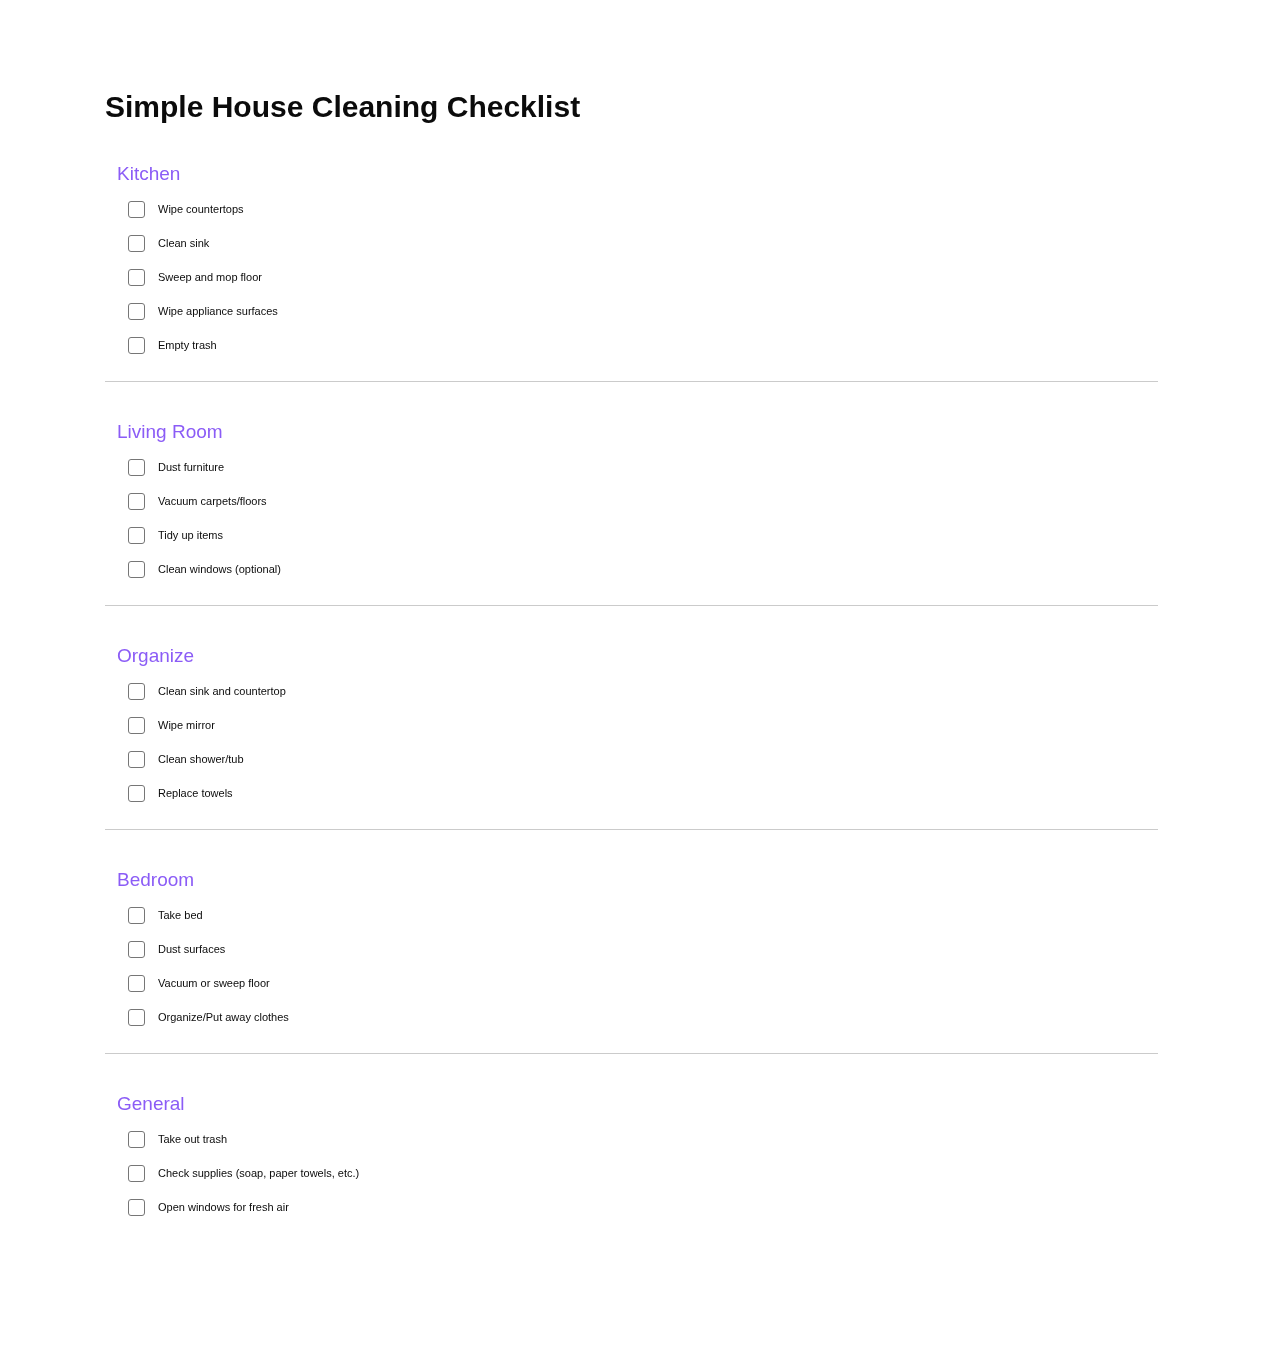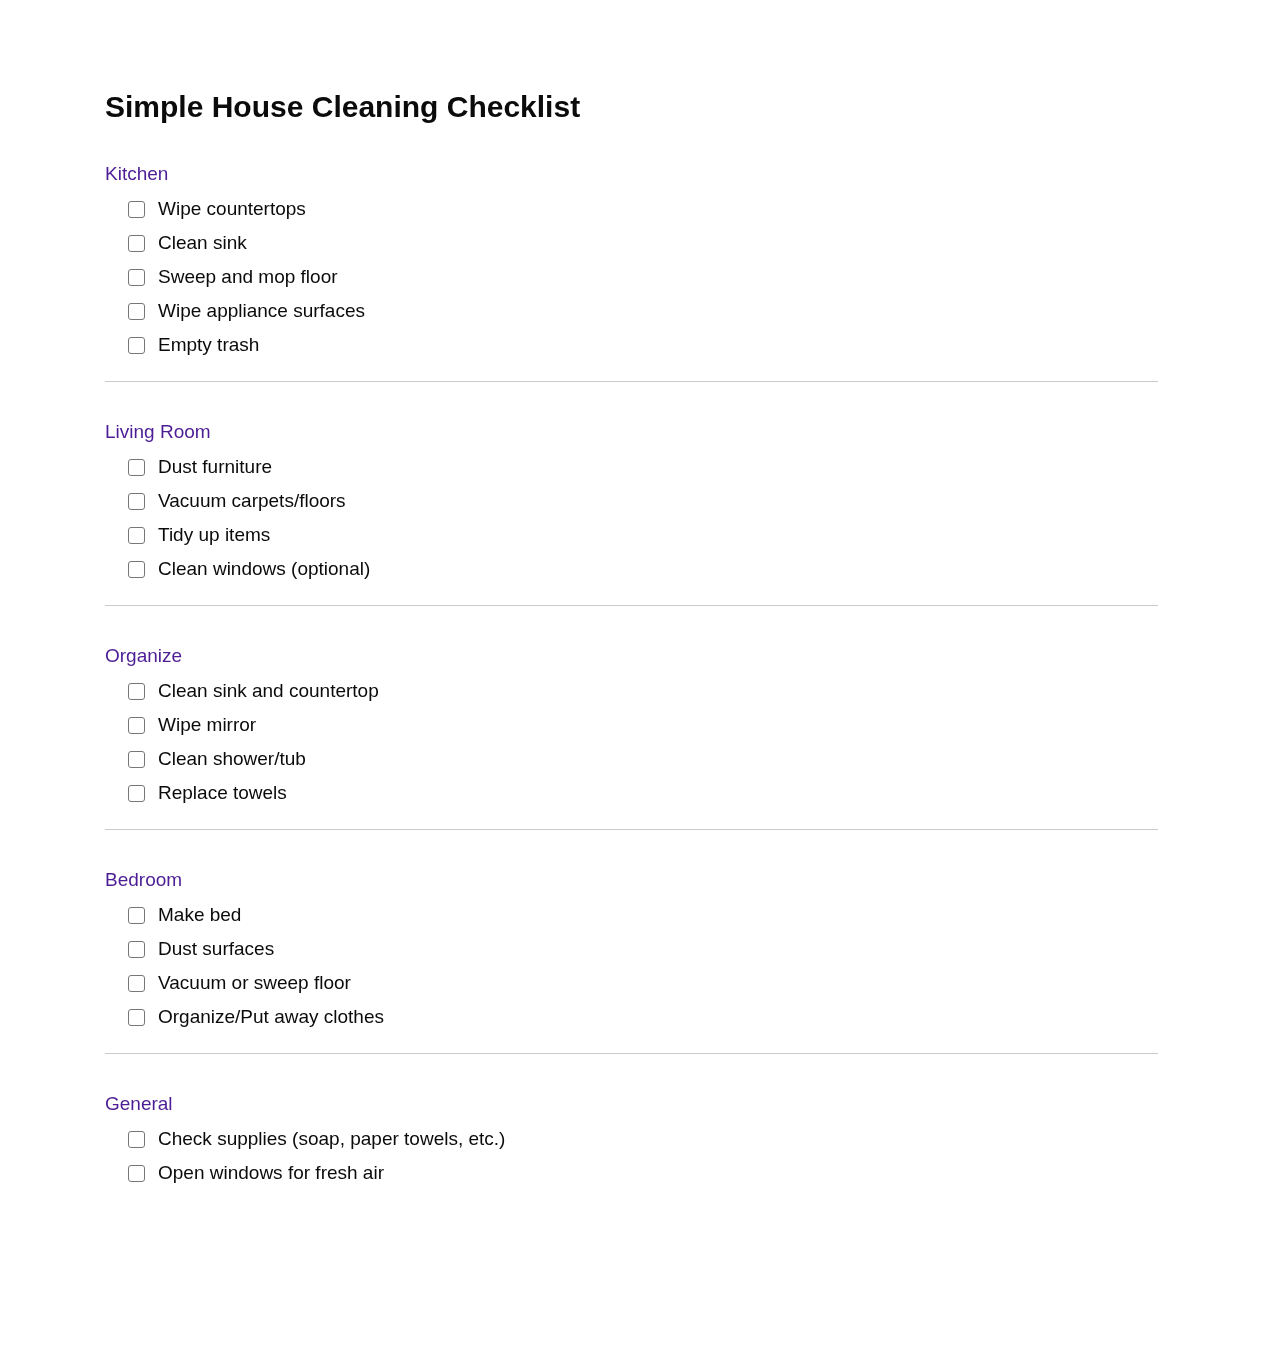--- a/index.html
+++ b/index.html
@@ -17,25 +17,25 @@
     padding: 89px 105px 0 105px;
   }
   h1.title {
     margin: 0;
     font-size: 30px;
     line-height: 35px;
     font-weight: 700;
     color: #0b0b0b;
   }
   h2.section-heading {
-    margin: 38px 0 0 0;
+    margin: 38px 0 0 12px;
     font-size: 19px;
     line-height: 23px;
     font-weight: 400;
-    color: #4c1d95;
+    color: #8b5cf6;
   }
   .task {
     display: flex;
     align-items: center;
     height: 20px;
     margin: 14px 0;
     padding-left: 23px;
     cursor: pointer;
   }
   .task input.cb {
@@ -45,21 +45,21 @@
     height: 17px;
     margin: 0 13px 0 0;
     border: 1px solid #767676;
     border-radius: 3px;
     background: #ffffff;
     flex-shrink: 0;
     box-sizing: border-box;
     cursor: pointer;
   }
   .task-label {
-    font-size: 19px;
+    font-size: 11px;
     line-height: 20px;
     color: #0b0b0b;
   }
   hr.divider {
     border: none;
     border-top: 1px solid #cbcbcb;
     margin: 26px 0 0 0;
     height: 0;
   }
 </style>
@@ -137,21 +137,21 @@
       <span class="task-label">Replace towels</span>
     </label>
   </section>
 
   <hr class="divider">
 
   <section>
     <h2 class="section-heading">Bedroom</h2>
     <label class="task">
       <input type="checkbox" class="cb" style="">
-      <span class="task-label">Make bed</span>
+      <span class="task-label">Take bed</span>
     </label>
     <label class="task">
       <input type="checkbox" class="cb" style="">
       <span class="task-label">Dust surfaces</span>
     </label>
     <label class="task">
       <input type="checkbox" class="cb" style="">
       <span class="task-label">Vacuum or sweep floor</span>
     </label>
     <label class="task">
@@ -159,20 +159,24 @@
       <span class="task-label">Organize/Put away clothes</span>
     </label>
   </section>
 
   <hr class="divider">
 
   <section>
     <h2 class="section-heading">General</h2>
     <label class="task">
       <input type="checkbox" class="cb" style="">
+      <span class="task-label">Take out trash</span>
+    </label>
+    <label class="task">
+      <input type="checkbox" class="cb" style="">
       <span class="task-label">Check supplies (soap, paper towels, etc.)</span>
     </label>
     <label class="task">
       <input type="checkbox" class="cb" style="">
       <span class="task-label">Open windows for fresh air</span>
     </label>
   </section>
 
 </div>
 

